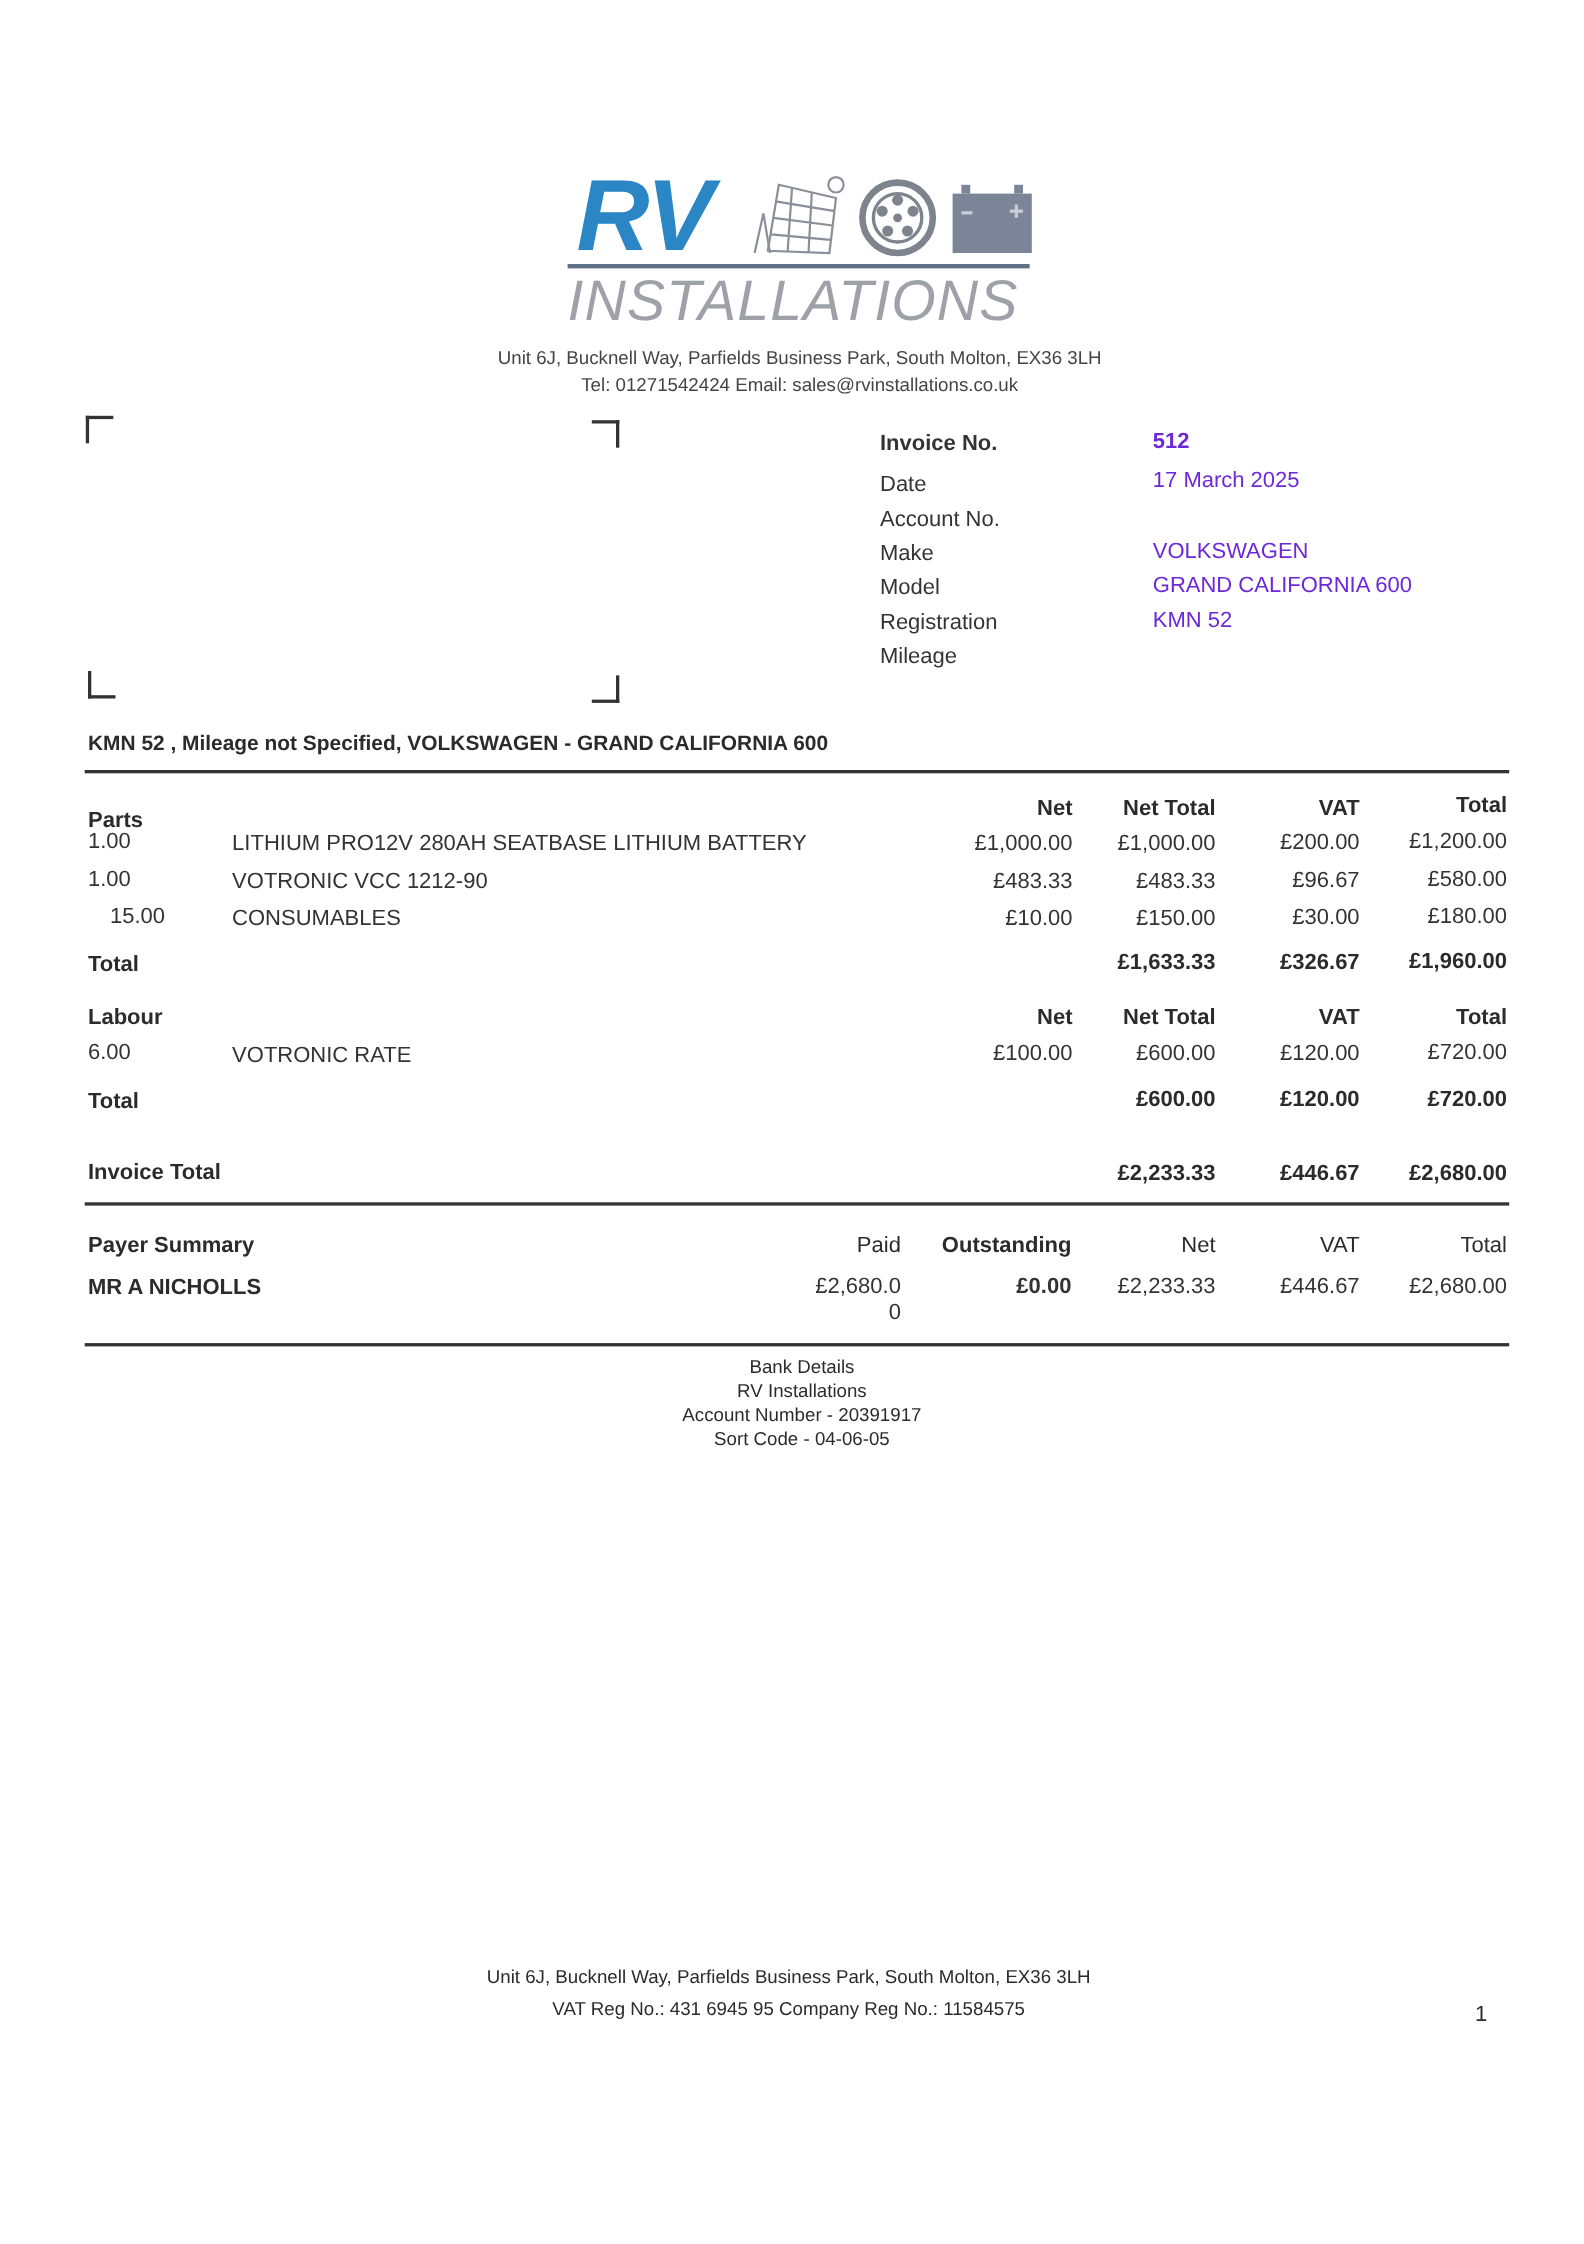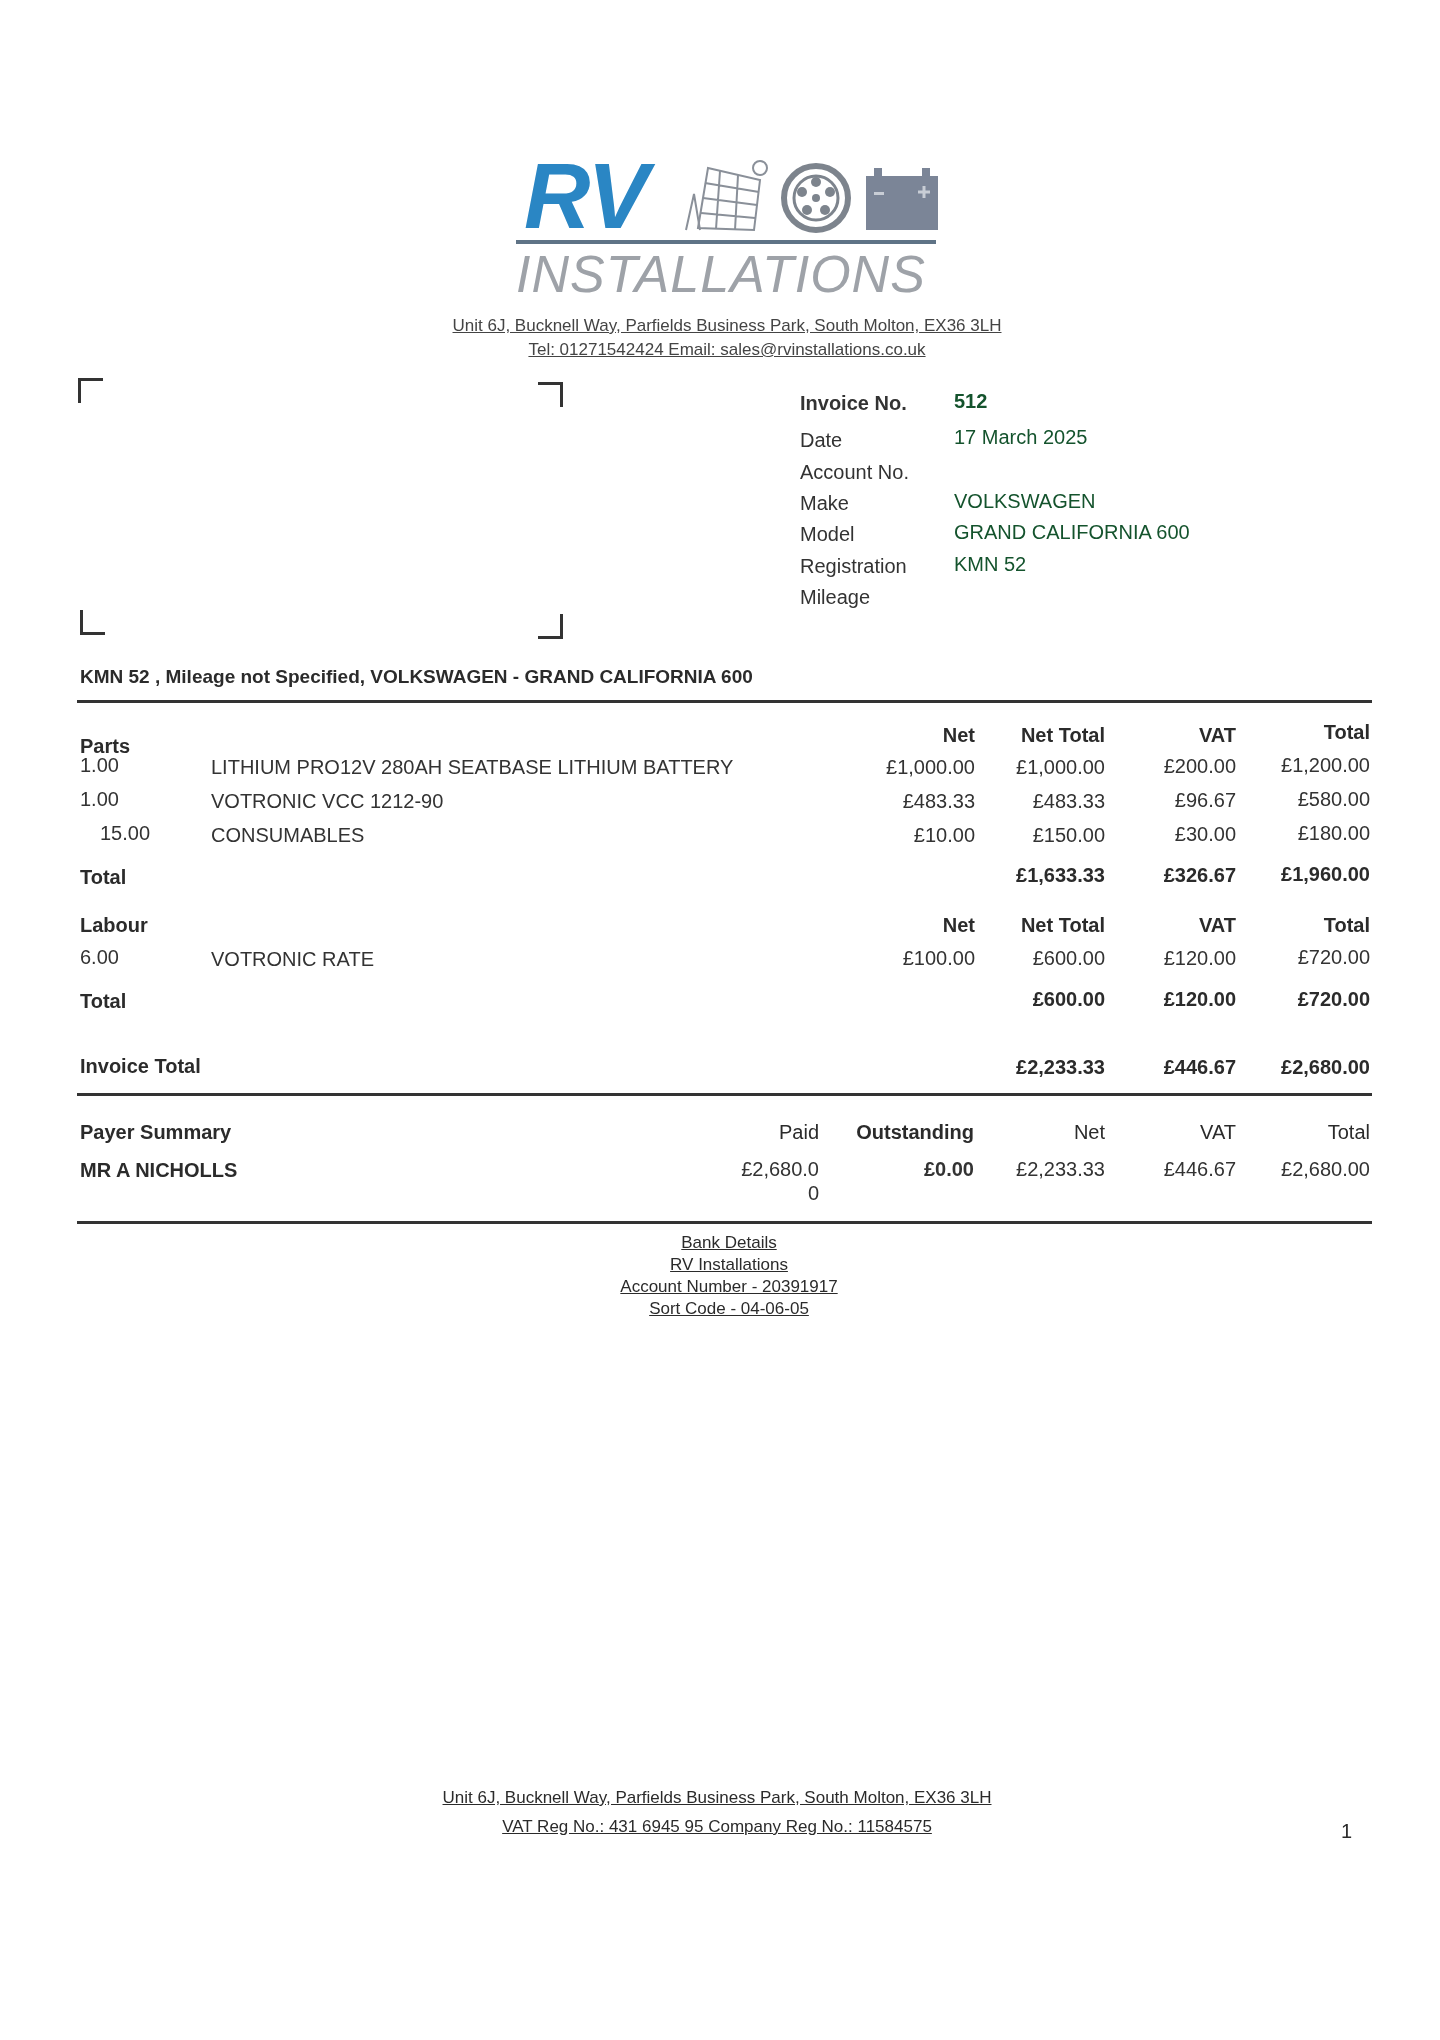--- a/index.html
+++ b/index.html
@@ -1,19 +1,19 @@
 <!DOCTYPE html>
 <html><head>
 <meta charset="utf-8">
 <style>
   html, body { margin: 0; padding: 0; background: #ffffff; }
   body { width: 1440px; height: 2040px; position: relative; overflow: hidden;
          font-family: "Liberation Sans", sans-serif; color: #2b2b2b; }
   .abs { position: absolute; white-space: nowrap; }
-  .c { transform: translateX(-50%); text-align: center; text-decoration: underline; }
+  .c { transform: translateX(-50%); text-align: center; }
   .r { text-align: right; }
   .b { font-weight: bold; }
   .sm { font-size: 17px; }
   .md { font-size: 20px; }
   .hr { position: absolute; left: 77px; width: 1295px; height: 3px; background: #333; }
 
   
   #logo { position: absolute; left: 512px; top: 150px; width: 430px; height: 150px; }
   .rv { position: absolute; left: 12px; top: -6px; font-size: 92px; font-weight: bold; font-style: italic;
         color: #2a86c4; letter-spacing: -3px; font-family: "Liberation Sans", sans-serif; }
@@ -21,21 +21,21 @@
           letter-spacing: 1px; font-family: "Liberation Sans", sans-serif; }
   .logo-line { position: absolute; left: 4px; top: 90px; width: 420px; height: 4px; background: #5f7386; }
 
   .bracket { position: absolute; width: 22px; height: 22px; border-color: #333; border-style: solid; border-width: 0; }
   .tl { border-top-width: 3px; border-left-width: 3px; }
   .tr { border-top-width: 3px; border-right-width: 3px; }
   .bl { border-bottom-width: 3px; border-left-width: 3px; }
   .br { border-bottom-width: 3px; border-right-width: 3px; }
 
   .info-lbl { left: 800px; font-size: 20px; color: #333; }
-  .info-val { left: 954px; font-size: 20px; color: #14532d; }
+  .info-val { left: 1048px; font-size: 20px; color: #6d28d9; }
 
   .num { font-size: 20px; color: #333; }
 </style>
 </head>
 <body>
 
 <div id="logo">
   <span class="rv">RV</span>
   <svg style="position:absolute;left:168px;top:8px" width="88" height="76" viewBox="0 0 88 76">
     <g fill="none" stroke="#8a9099" stroke-width="2">

